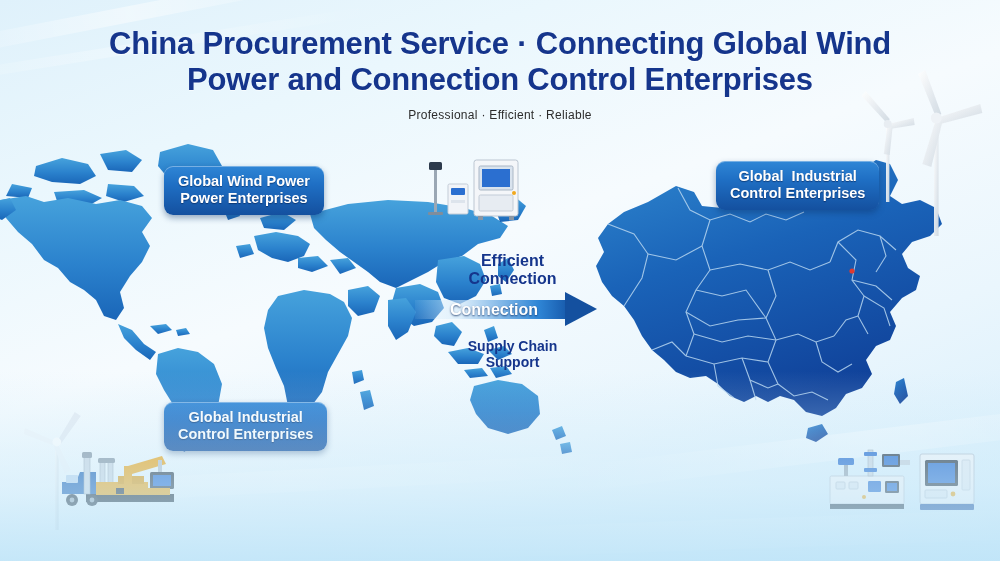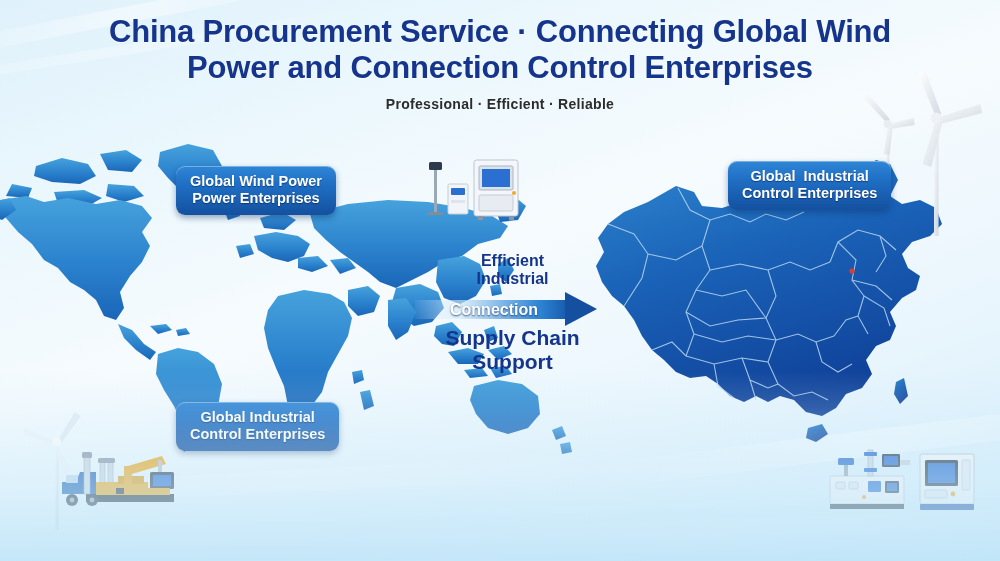--- a/index.html
+++ b/index.html
@@ -16,45 +16,45 @@
   .streak{position:absolute;pointer-events:none;background:linear-gradient(90deg,rgba(255,255,255,0) 0%,rgba(255,255,255,.85) 50%,rgba(255,255,255,0) 100%);}
   .s1{left:-80px;top:6px;width:420px;height:16px;transform:rotate(-11deg);opacity:.55;}
   .s2{left:-120px;top:44px;width:500px;height:10px;transform:rotate(-9deg);opacity:.35;}
   .s3{left:560px;top:430px;width:620px;height:26px;transform:rotate(-7deg);opacity:.5;}
   .s4{left:-60px;top:470px;width:700px;height:22px;transform:rotate(-3deg);opacity:.40;}
   .s5{left:300px;top:520px;width:820px;height:30px;transform:rotate(-2deg);opacity:.33;}
   .haze{position:absolute;left:0;bottom:0;width:1000px;height:190px;pointer-events:none;
     background:linear-gradient(180deg,rgba(255,255,255,0) 0%,rgba(205,235,250,.55) 60%,rgba(190,228,248,.85) 100%);}
 
   
-  #header{position:absolute;left:0;top:14px;width:1000px;text-align:center;}
+  #header{position:absolute;left:0;top:26px;width:1000px;text-align:center;}
   #title{color:#15358c;font-size:31px;font-weight:bold;line-height:1.16;letter-spacing:-.2px;
     text-shadow:0 1px 0 rgba(255,255,255,.6);}
-  #subtitle{margin-top:10px;color:#2c2c2c;font-size:14px;font-weight:700;letter-spacing:.3px;}
+  #subtitle{margin-top:10px;color:#2c2c2c;font-size:12px;font-weight:400;letter-spacing:.3px;}
 
   
   .mapwrap{position:absolute;}
   #worldmap{left:-8px;top:140px;width:580px;height:320px;}
   #chinamap{left:590px;top:150px;width:360px;height:330px;}
   svg{display:block;overflow:visible;}
 
   
   .badge{position:absolute;border-radius:9px;padding:7px 14px 8px;
     background:linear-gradient(180deg,#2f86d6 0%,#1f6fc4 38%,#14509f 100%);
     box-shadow:0 3px 6px rgba(10,48,100,.40), inset 0 1px 0 rgba(255,255,255,.35);
     color:#fff;font-size:14.5px;font-weight:bold;line-height:1.17;text-align:center;
-    text-shadow:0 1px 1px rgba(0,25,70,.55);white-space:pre;margin-left:12px;}
+    text-shadow:0 1px 1px rgba(0,25,70,.55);white-space:pre;}
   #badge-wind{left:164px;top:166px;}
   #badge-ind-left{left:164px;top:402px;}
   #badge-ind-right{left:716px;top:161px;}
 
   
   #arrowblock{position:absolute;left:415px;top:252px;width:195px;height:115px;text-align:center;}
   .arrow-top{color:#15358c;font-size:16px;font-weight:bold;line-height:1.12;white-space:pre;}
-  .arrow-bot{color:#15358c;font-size:21px;font-weight:bold;line-height:1.15;white-space:pre;margin-top:0;}
+  .arrow-bot{color:#15358c;font-size:14px;font-weight:bold;line-height:1.15;white-space:pre;margin-top:12px;}
   #arrowgfx{position:relative;width:195px;height:34px;margin:4px 0 0;}
   #arrowgfx .shaft{position:absolute;left:0;top:8px;width:158px;height:19px;
     background:linear-gradient(90deg,rgba(255,255,255,.05) 0%,rgba(214,235,250,.65) 28%,#2f86d6 78%,#1352a4 100%);}
   #arrowgfx .head{position:absolute;left:150px;top:0;width:0;height:0;
     border-top:17px solid transparent;border-bottom:17px solid transparent;border-left:32px solid #14509f;}
   #arrowgfx .shafttext{position:absolute;left:0;top:7px;width:158px;height:21px;line-height:21px;
     color:#fff;font-size:16px;font-weight:bold;text-align:center;
     text-shadow:0 1px 2px rgba(8,40,95,.75);}
 
   
@@ -334,21 +334,21 @@
 
   <div class="badge" id="badge-wind">Global Wind Power
 Power Enterprises</div>
   <div class="badge" id="badge-ind-left">Global Industrial
 Control Enterprises</div>
   <div class="badge" id="badge-ind-right">Global  Industrial
 Control Enterprises</div>
 
   <div id="arrowblock">
     <div class="arrow-top">Efficient
-Industrial</div>
+Connection</div>
     <div id="arrowgfx">
       <div class="shaft"></div>
       <div class="head"></div>
       <div class="shafttext">Connection</div>
     </div>
     <div class="arrow-bot">Supply Chain
 Support</div>
   </div>
 
   <div id="header">

